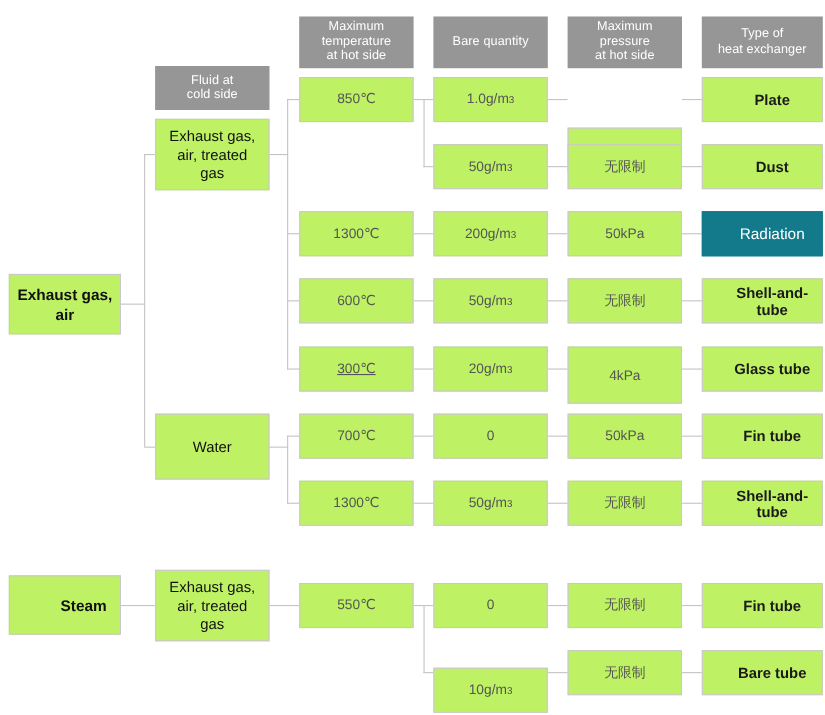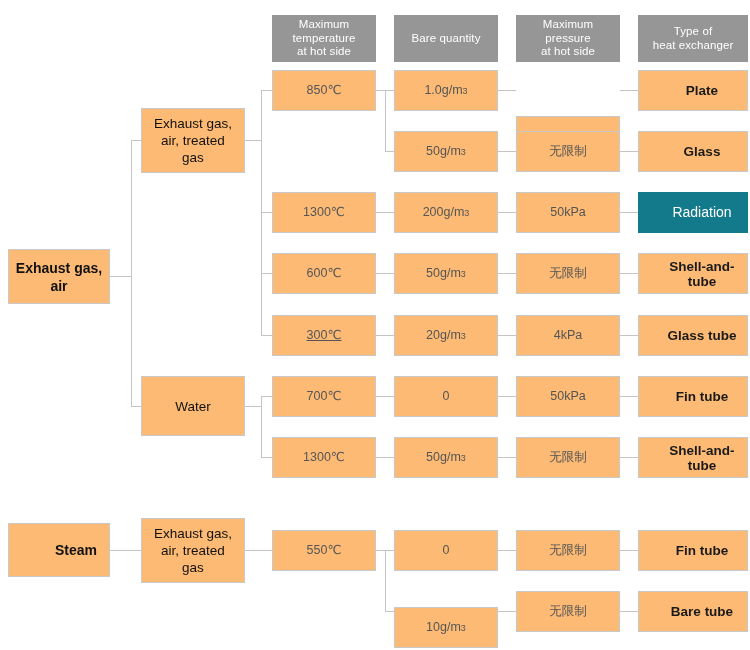--- a/index.html
+++ b/index.html
@@ -27,21 +27,21 @@
     text-align: center;
     font-size: 11.5px;
     line-height: 13.5px;
     letter-spacing: .1px;
     padding: 2px 4px;
   }
 
   
   .box {
     position: absolute;
-    background: #fdba74;
+    background: #bef264;
     border: 1px solid #c9c9c9;
     display: flex;
     align-items: center;
     justify-content: center;
     text-align: center;
     color: #555555;
     font-size: 12.5px;
     line-height: 15px;
     padding: 2px 4px;
   }
@@ -75,20 +75,21 @@
   
   .ln { position: absolute; background: #c4c4c4; }
   .ln.h { height: 1px; }
   .ln.v { width: 1px; }
 </style>
 </head>
 <body>
 
 <div id="canvas">
 
+  <div class="hdr" style="left:141px; top:60px; width:104px; height:40px;">Fluid at<br>cold side</div>
 
   <div class="hdr" style="left:272px; top:15px; width:104px; height:47px;">Maximum<br>temperature<br>at hot side</div>
 
   <div class="hdr" style="left:394px; top:15px; width:104px; height:47px;">Bare quantity</div>
 
   <div class="hdr" style="left:516px; top:15px; width:104px; height:47px;">Maximum<br>pressure<br>at hot side</div>
 
   <div class="hdr" style="left:638px; top:15px; width:110px; height:47px;">Type of<br>heat exchanger</div>
 
   <div class="ln h" style="left:110px; top:276px; width:22px;"></div>
@@ -200,28 +201,28 @@
   </div>
   <div class="box" style="left:394px; top:591px; width:104px; height:41px;margin-top:16px;">
     <span>10g/m</span>
       <span class="sup">3</span>
   </div>
 
   <div class="box" style="left:516px; top:70px; width:104px; height:41px;margin-top:46px;">30kPa</div>
   <div class="box" style="left:516px; top:131px; width:104px; height:41px;">无限制</div>
   <div class="box" style="left:516px; top:192px; width:104px; height:41px;">50kPa</div>
   <div class="box" style="left:516px; top:253px; width:104px; height:41px;">无限制</div>
-  <div class="box" style="left:516px; top:315px; width:104px; height:41px;">4kPa</div>
+  <div class="box" style="left:516px; top:315px; width:104px; height:52px;">4kPa</div>
   <div class="box" style="left:516px; top:376px; width:104px; height:41px;">50kPa</div>
   <div class="box" style="left:516px; top:437px; width:104px; height:41px;">无限制</div>
   <div class="box" style="left:516px; top:530px; width:104px; height:41px;">无限制</div>
   <div class="box" style="left:516px; top:591px; width:104px; height:41px;">无限制</div>
 
   <div class="box dark" style="left:638px; top:70px; width:110px; height:41px;">Plate</div>
-  <div class="box dark" style="left:638px; top:131px; width:110px; height:41px;">Glass</div>
+  <div class="box dark" style="left:638px; top:131px; width:110px; height:41px;">Dust</div>
   <div class="box dark highlight" style="left:638px; top:192px; width:110px; height:41px;">Radiation</div>
   <div class="box dark" style="left:638px; top:253px; width:110px; height:41px;">Shell-and-tube</div>
   <div class="box dark" style="left:638px; top:315px; width:110px; height:41px;">Glass tube</div>
   <div class="box dark" style="left:638px; top:376px; width:110px; height:41px;">Fin tube</div>
   <div class="box dark" style="left:638px; top:437px; width:110px; height:41px;">Shell-and-tube</div>
   <div class="box dark" style="left:638px; top:530px; width:110px; height:41px;">Fin tube</div>
   <div class="box dark" style="left:638px; top:591px; width:110px; height:41px;">Bare tube</div>
 
 </div>
 

